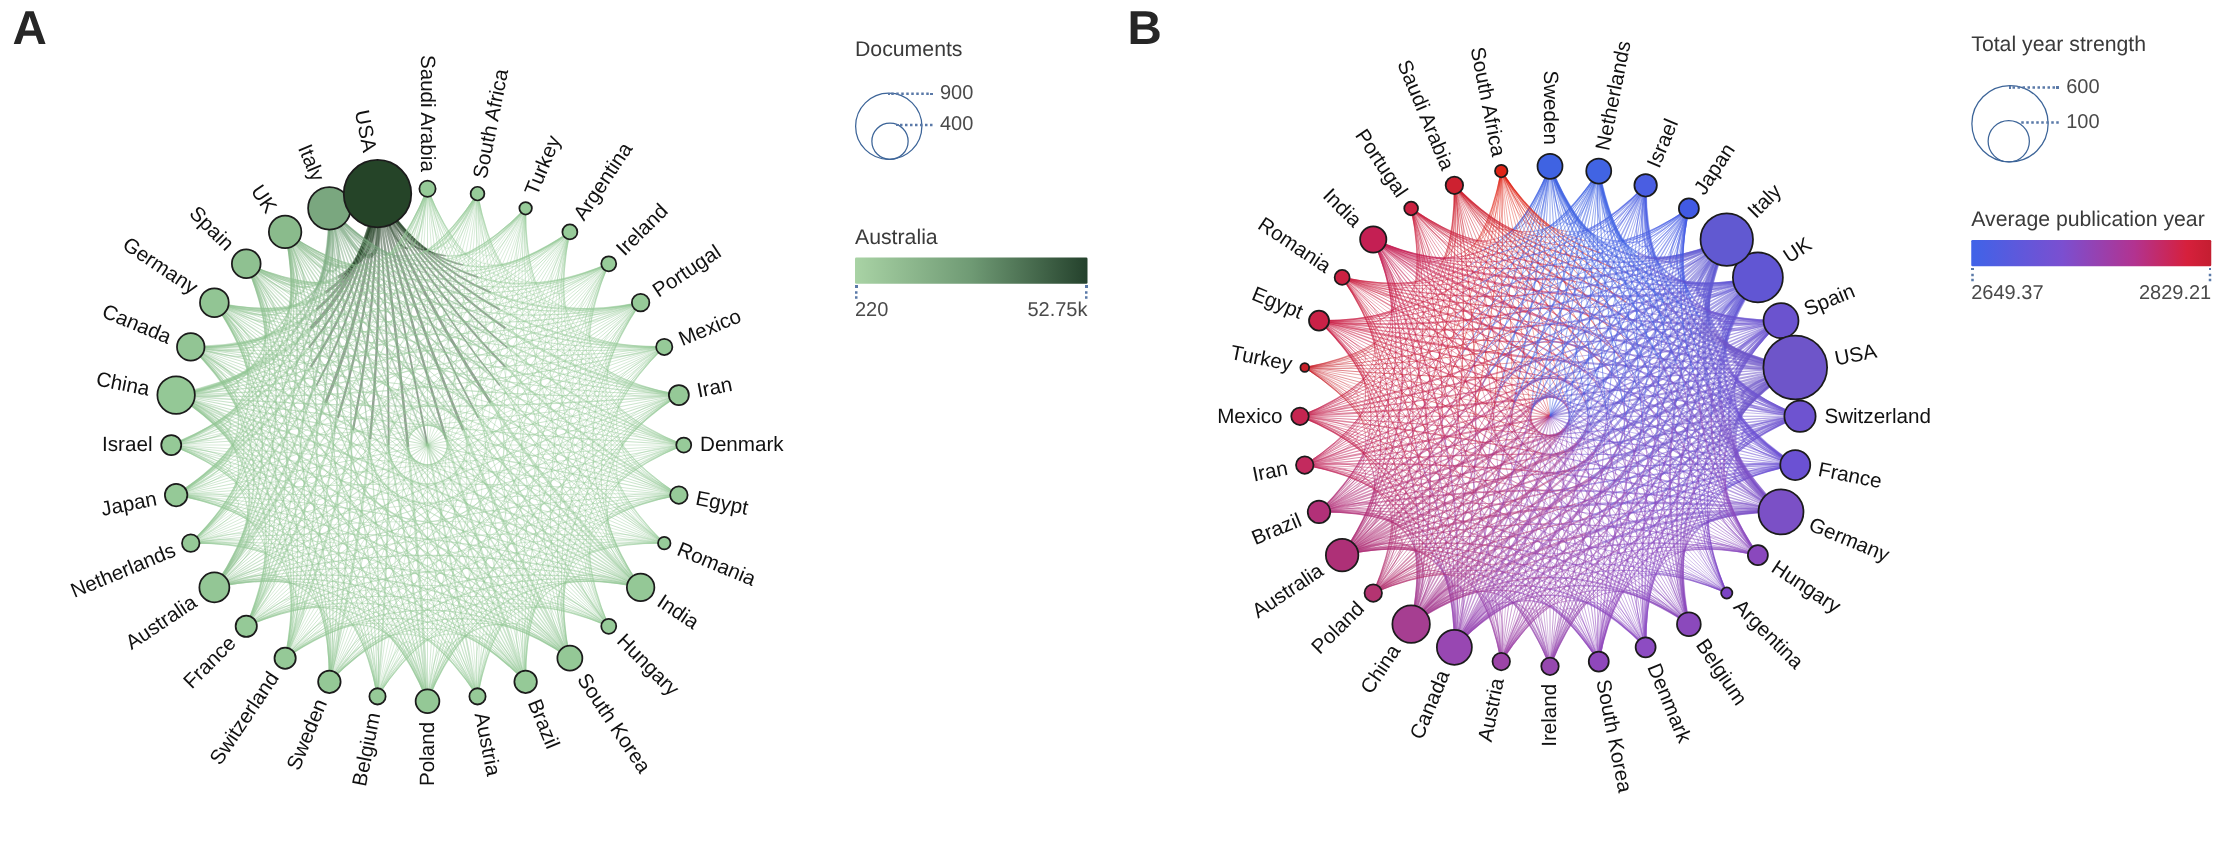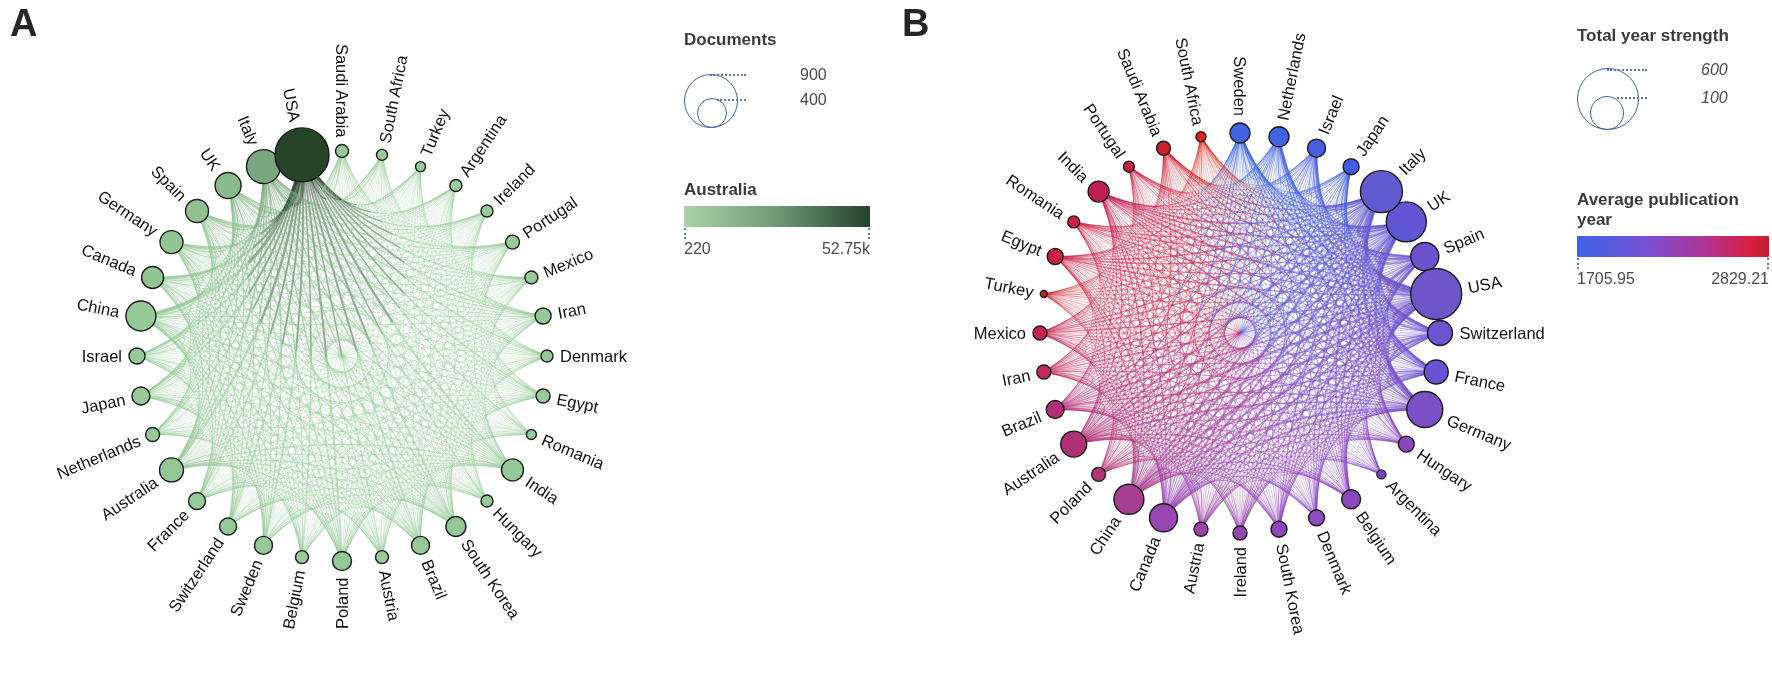--- a/index.html
+++ b/index.html
@@ -5,25 +5,25 @@
   html,body{margin:0;padding:0;background:#ffffff;}
   body{font-family:"Liberation Sans",sans-serif;}
   .stage{position:relative;width:1772px;height:680px;background:#fff;overflow:hidden;}
   .panel-label{position:absolute;font-size:38px;font-weight:bold;color:#262626;line-height:1;}
   #label-a{left:10px;top:4px;}
   #label-b{left:902px;top:4px;}
   svg.net{position:absolute;left:0;top:0;}
   .legend{position:absolute;color:#333;}
   #legend-a{left:684px;top:30px;width:186px;}
   #legend-b{left:1577px;top:26px;width:192px;}
-  .legend .title{font-size:17px;font-weight:bold;color:#3a3a3a;}
+  .legend .title{font-size:17px;font-weight:normal;color:#3a3a3a;}
   .sizebox{position:relative;height:110px;margin-top:8px;}
   .ring{position:absolute;border:1.6px solid #3c6498;border-radius:50%;box-sizing:border-box;background:transparent;}
   .leader{position:absolute;height:0;border-top:2px dotted #5a79a8;}
-  .size-num{position:absolute;font-size:16px;color:#4a4a4a;margin-left:48px;}
+  .size-num{position:absolute;font-size:16px;color:#4a4a4a;}
   .gradbox{margin-top:6px;}
   .gradbar{height:21px;width:100%;border-radius:1px;}
   #legend-a .gradbar{background:linear-gradient(90deg,#a9d3a5 0%,#6f9a74 50%,#24412c 100%);}
   #legend-b .gradbar{background:linear-gradient(90deg,#3f63e8 0%,#7b4fd0 38%,#b23390 68%,#d6203c 90%,#c41e31 100%);}
   .tickrow{position:relative;height:12px;}
   .tick{position:absolute;top:1px;width:0;height:11px;border-left:2px dotted #5a79a8;}
   .tick.left{left:0;}
   .tick.right{right:0;}
   .gradlabels{display:flex;justify-content:space-between;font-size:16px;color:#4a4a4a;margin-top:1px;}
 </style>
@@ -2185,35 +2185,35 @@
       </div>
       <div class="gradlabels">
         <span>220</span>
         <span>52.75k</span>
       </div>
     </div>
   </div>
 
   <div class="legend" id="legend-b">
     <div class="title">Total year strength</div>
-    <div class="sizebox" style="height:112px;font-style:italic;">
+    <div class="sizebox" style="height:112px;">
       <div class="ring" style="left:0;top:14px;width:62px;height:62px;"></div>
       <div class="ring" style="left:13px;top:42px;width:34px;height:34px;"></div>
       <div class="leader" style="left:30px;top:15px;width:40px;"></div>
       <div class="leader" style="left:40px;top:43px;width:30px;"></div>
       <div class="size-num" style="left:76px;top:7px;">600</div>
       <div class="size-num" style="left:76px;top:35px;">100</div>
     </div>
-    <div class="title" style="margin-top:24px;">Average publication year</div>
+    <div class="title" style="margin-top:0;">Average publication year</div>
     <div class="gradbox">
       <div class="gradbar"></div>
       <div class="tickrow">
         <div class="tick left"></div>
         <div class="tick right"></div>
       </div>
       <div class="gradlabels">
-        <span>1705.95</span>
+        <span>2649.37</span>
         <span>2829.21</span>
       </div>
     </div>
   </div>
 
 </div>
 
 </body></html>

